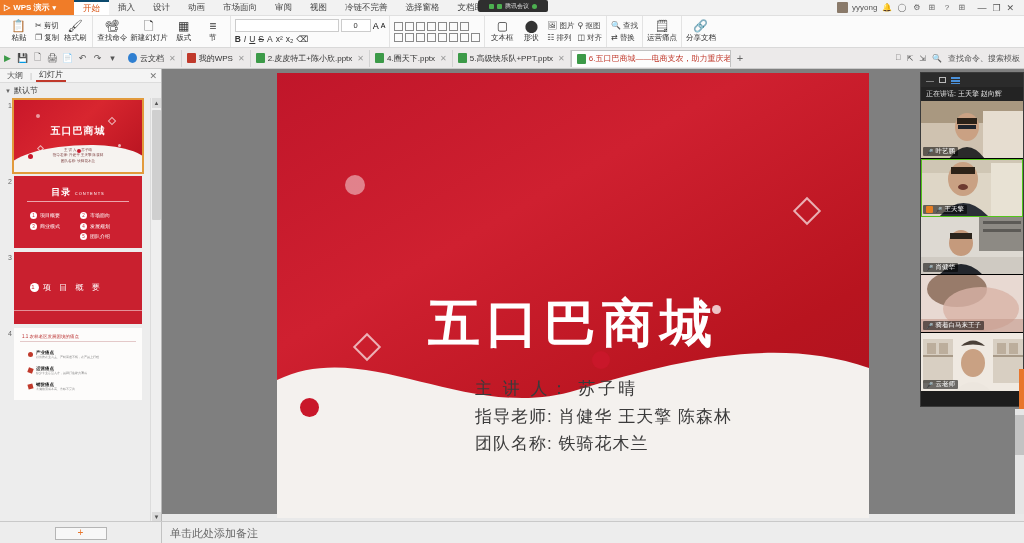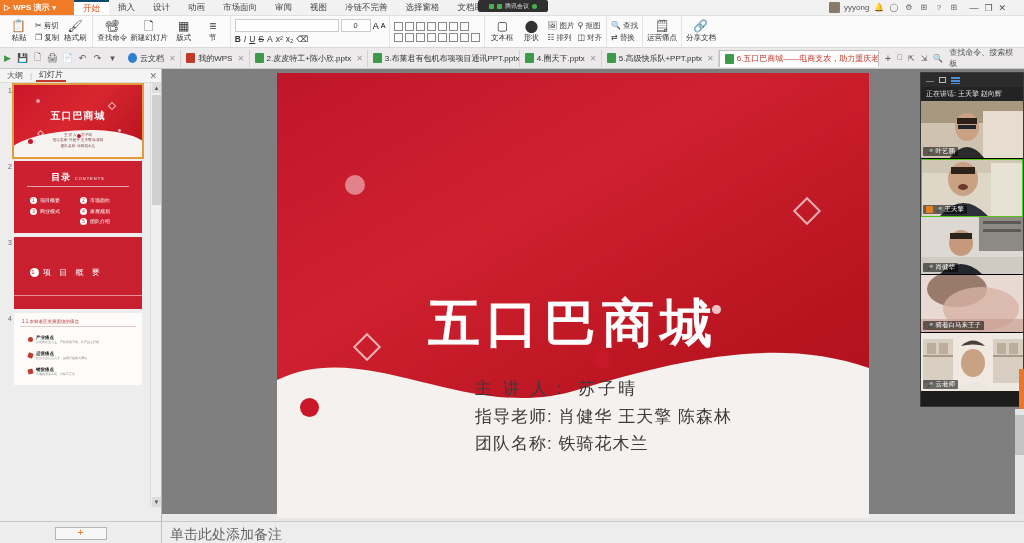--- a/index.html
+++ b/index.html
@@ -25,21 +25,21 @@
   }
   .wps-logo .tri { font-size: 7px; }
   .ribbon-tabs { display: flex; align-items: stretch; }
   .rtab {
     padding: 0 9px; display: flex; align-items: center;
     font-size: 8.5px; color: #444; white-space: nowrap;
   }
   .rtab.active { background: #fff; color: #d8500f; border-top: 2px solid #0c4a6e; }
   .title-right {
     margin-left: auto; display: flex; align-items: center; gap: 4px;
-    padding-right: 18px; font-size: 8px; color: #555; text-align: center;
+    padding-right: 10px; font-size: 8px; color: #555; text-align: center;
   }
   .avatar-mini { width: 11px; height: 11px; background:#8a7a6a; border-radius:1px; }
   .tb-ico { width: 11px; height: 11px; display:flex; align-items:center; justify-content:center;
             font-size: 8px; color:#666; }
   .win-btns { display:flex; gap:6px; padding-left:6px; color:#555; font-size:9px; }
 
   
   .ribbon {
     position: absolute; left: 0; top: 16px; width: 1024px; height: 32px;
     background: #fbfbfb; border-bottom: 1px solid #d9d9d9;
@@ -189,21 +189,21 @@
 
   
   .notesbar { position:absolute; left:0; top:521px; width:1024px; height:22px;
               background:#ededed; border-top:1px solid #c9c9c9; }
   .notes-left { position:absolute; left:0; top:0; width:162px; height:22px;
                 background:#ededed; border-right:1px solid #c2c2c2;
                 display:flex; align-items:center; justify-content:center; }
   .addslide { width:52px; height:13px; border:1px solid #b5b5b5; background:#f7f7f7;
               display:flex; align-items:center; justify-content:center;
               color:#e8762c; font-size:10px; line-height:10px; }
-  .notes-text { position:absolute; left:170px; top:4px; font-size:14px; color:#666; }
+  .notes-text { position:absolute; left:170px; top:4px; font-size:11px; color:#666; }
 </style>
 </head>
 <body>
 
 <div id="app">
 
   <div class="titlebar">
     <div class="wps-logo">
       <span>▷</span>
       <span>WPS 演示</span>
@@ -405,25 +405,20 @@
       <span>我的WPS</span>
       <span class="x">✕</span>
     </div>
     <div class="dtab">
       <span class="ficon green"></span>
       <span>2.皮皮特工+陈小欣.pptx</span>
       <span class="x">✕</span>
     </div>
     <div class="dtab">
       <span class="ficon green"></span>
-      <span>3.布莱君有包机布项项目通讯PPT.pptx</span>
-
-    </div>
-    <div class="dtab">
-      <span class="ficon green"></span>
       <span>4.圈天下.pptx</span>
       <span class="x">✕</span>
     </div>
     <div class="dtab">
       <span class="ficon green"></span>
       <span>5.高级快乐队+PPT.pptx</span>
       <span class="x">✕</span>
     </div>
     <div class="dtab active" style="max-width:160px">
       <span class="ficon green"></span>
@@ -442,20 +437,24 @@
   </div>
 
   <div class="workarea">
 
     <div class="leftpanel">
       <div class="lp-head">
         <span class="ltab">大纲</span>
         <span class="sep">|</span>
         <span class="ltab active">幻灯片</span>
         <span class="close">✕</span>
+      </div>
+      <div class="lp-section">
+        <span class="tri">▼</span>
+        <span>默认节</span>
       </div>
 
       <div class="lp-body">
 
         <div class="thumbrow">
           <div class="thumbnum">1</div>
           <div class="thumb sel t1">
             <span class="dot" style="left:22px;top:14px;width:4px;height:4px;background:rgba(255,255,255,.55)"></span>
             <span class="dot" style="left:104px;top:44px;width:3px;height:3px;background:rgba(255,255,255,.7)"></span>
             <span class="diamond" style="left:95px;top:18px;width:6px;height:6px;border-width:1px"></span>

